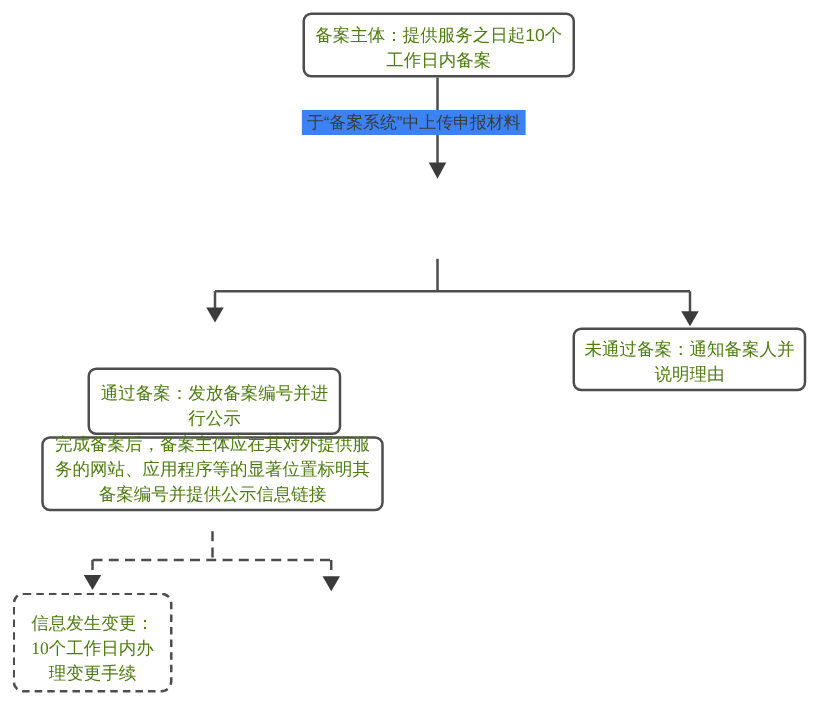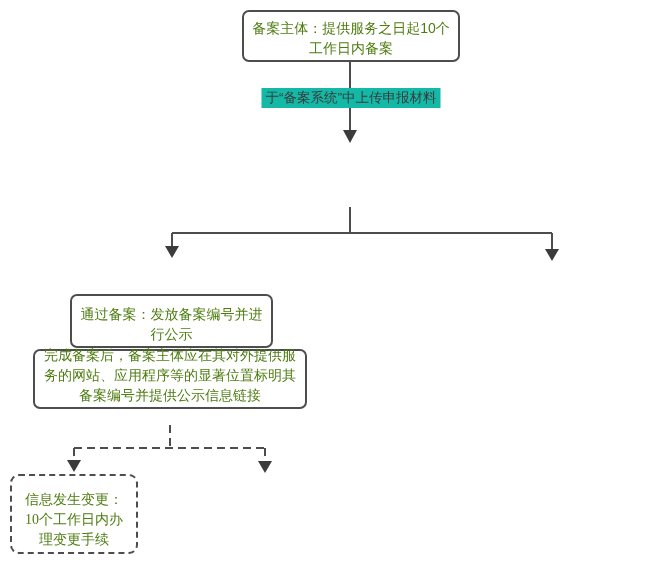--- a/index.html
+++ b/index.html
@@ -46,24 +46,24 @@
   }
   .n1 { left: 242px; top: 10px;  width: 218px; height: 52px; }
   .n2 { left: 209px; top: 143px; width: 283px; height: 64px; }
   .n3 { left: 70px;  top: 259px; width: 203px; height: 54px; margin-top: 35px; }
   .n4 { left: 458px; top: 262px; width: 187px; height: 51px; }
   .n5 { left: 33px;  top: 349px; width: 274px; height: 60px; }
   .n6 { left: 10px;  top: 474px; width: 128px; height: 80px; font-family: Liberation Serif, serif; }
   .n7 { left: 196px; top: 475px; width: 138px; height: 80px; }
   .edge-label {
     position: absolute;
-    left: 351px;
+    left: 331px;
     top: 88px;
     transform: translateX(-50%);
-    background: #14b8a6;
+    background: #3b82f6;
     padding: 0 4px;
     font-size: 13.5px;
     line-height: 20px;
     color: #3b3b3b;
     white-space: nowrap;
   }
 </style>
 </head>
 <body>
 
@@ -92,20 +92,24 @@
   </div>
 
   <div class="edge-label">于“备案系统”中上传申报材料</div>
 
 
   <div class="node n3">
     <span class="node-text">通过备案：发放备案编号并进
 行公示</span>
   </div>
 
+  <div class="node n4">
+    <span class="node-text">未通过备案：通知备案人并
+说明理由</span>
+  </div>
 
   <div class="node n5">
     <span class="node-text">完成备案后，备案主体应在其对外提供服
 务的网站、应用程序等的显著位置标明其
 备案编号并提供公示信息链接</span>
   </div>
 
   <div class="node dashed n6">
     <span class="node-text">信息发生变更：
 10个工作日内办

